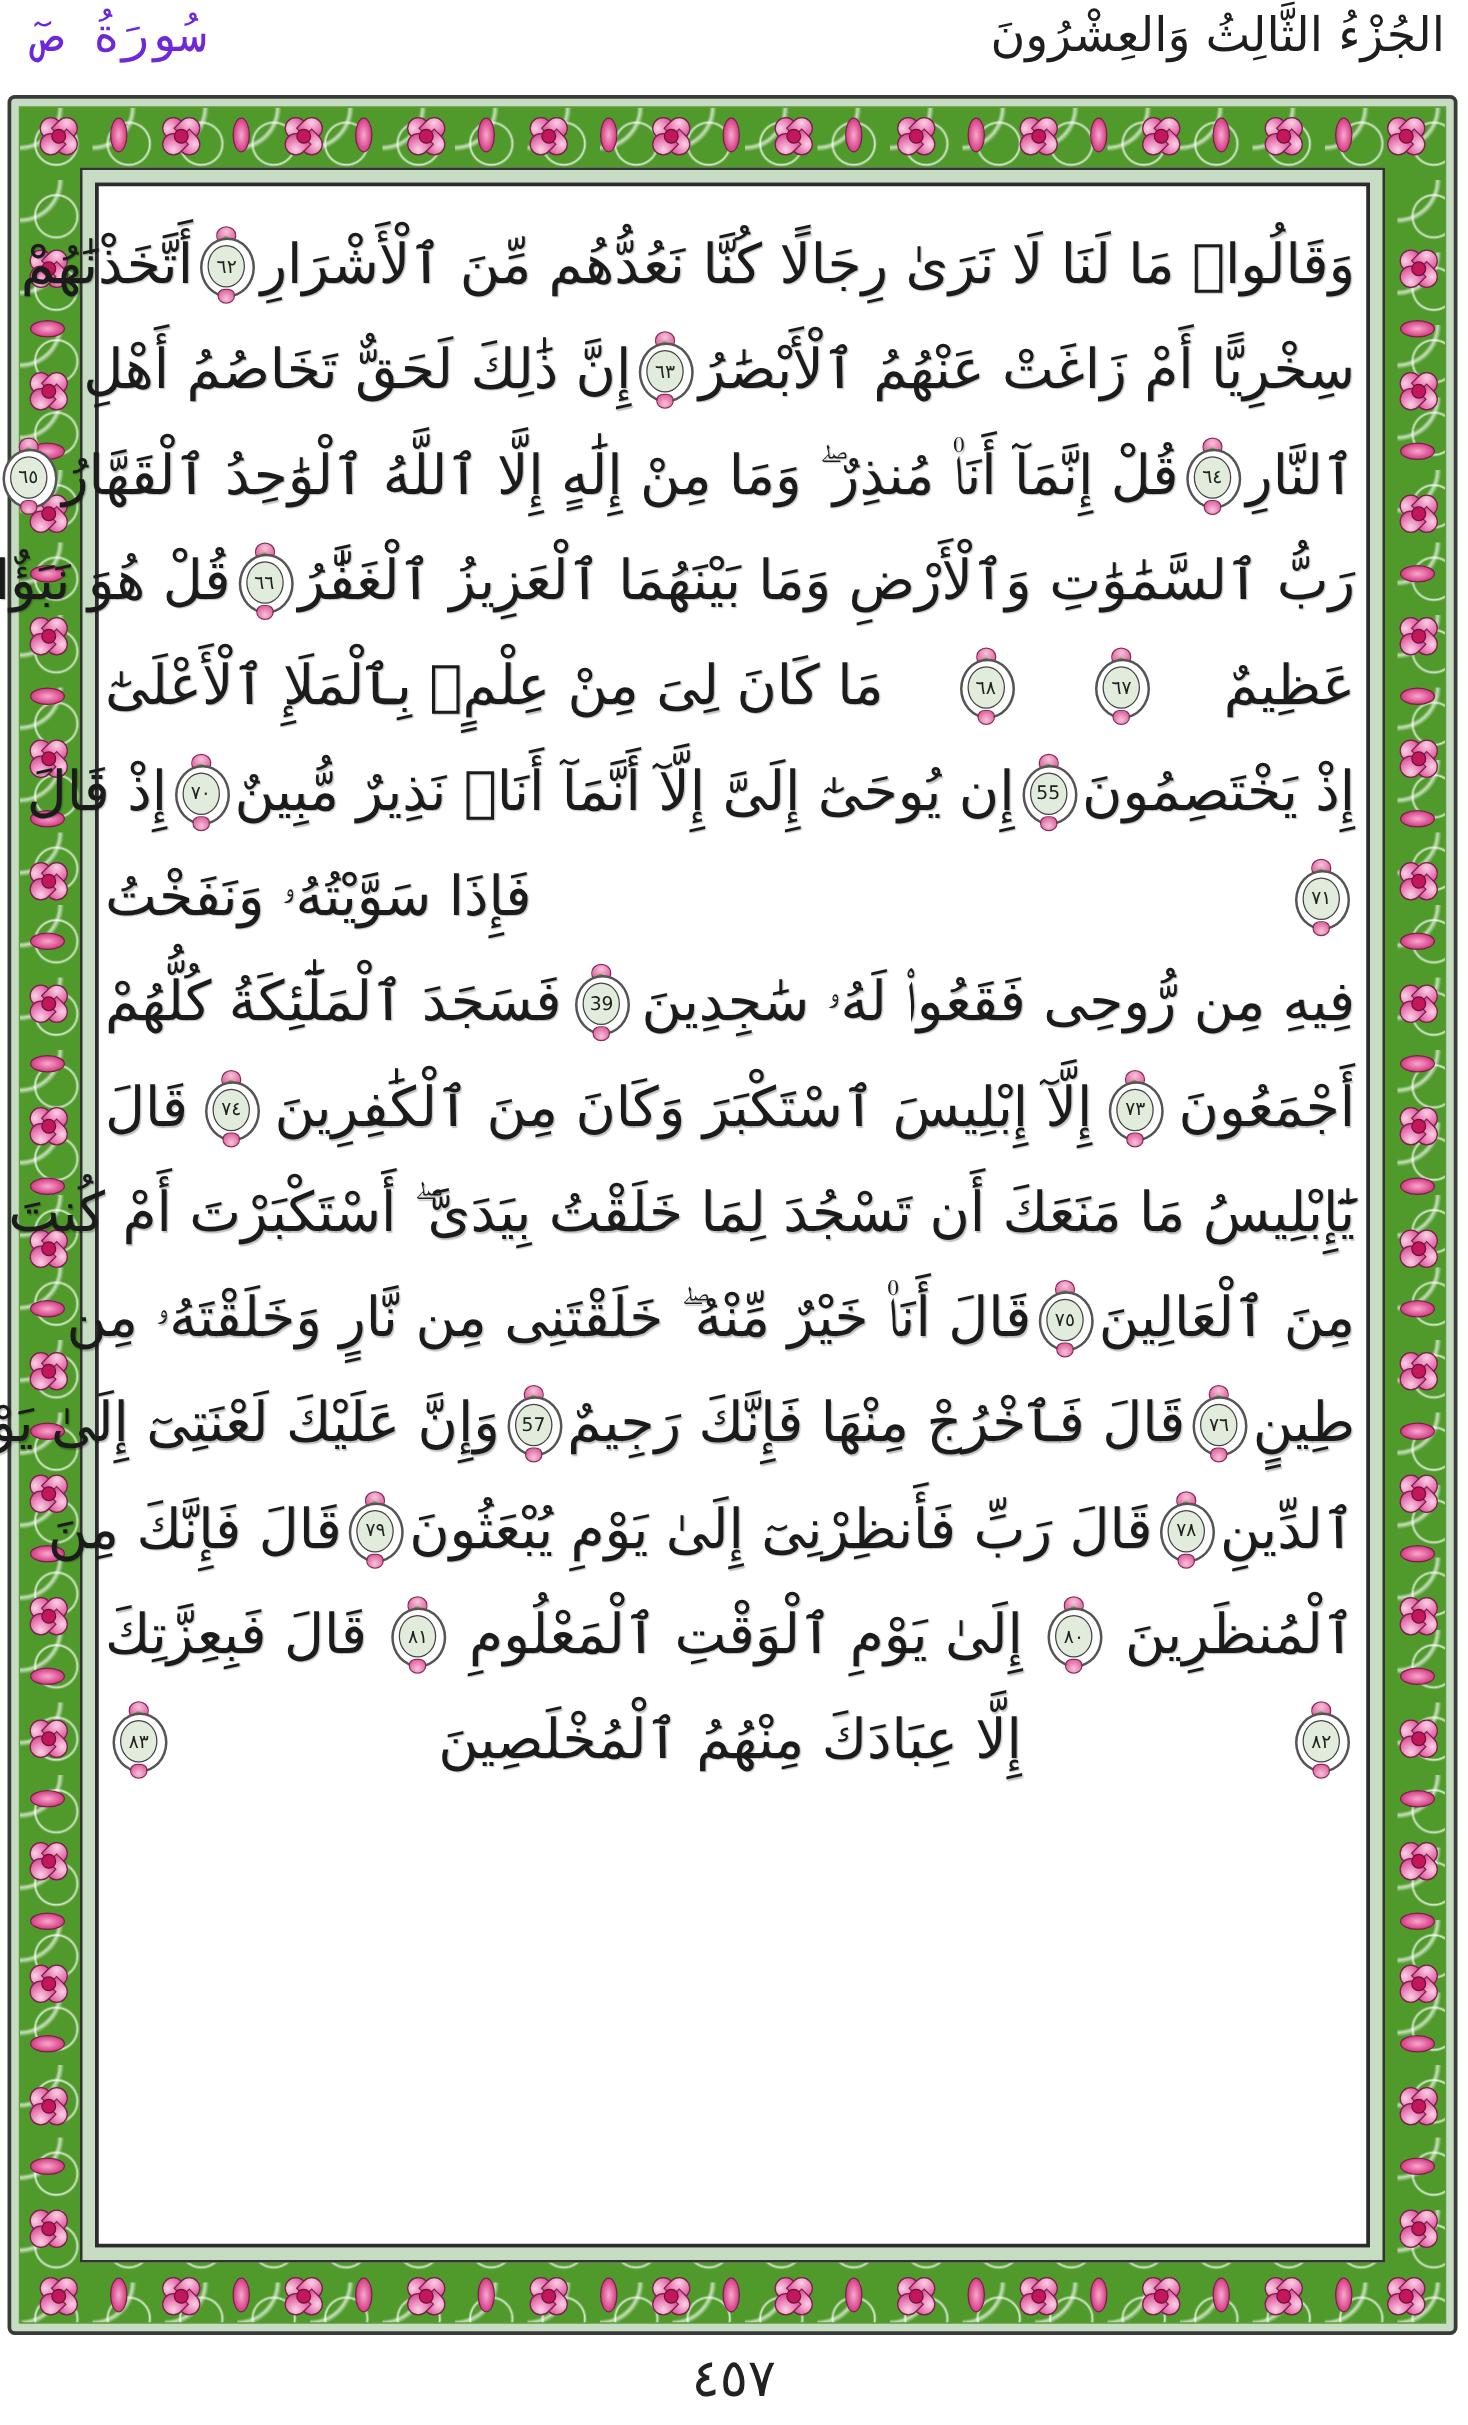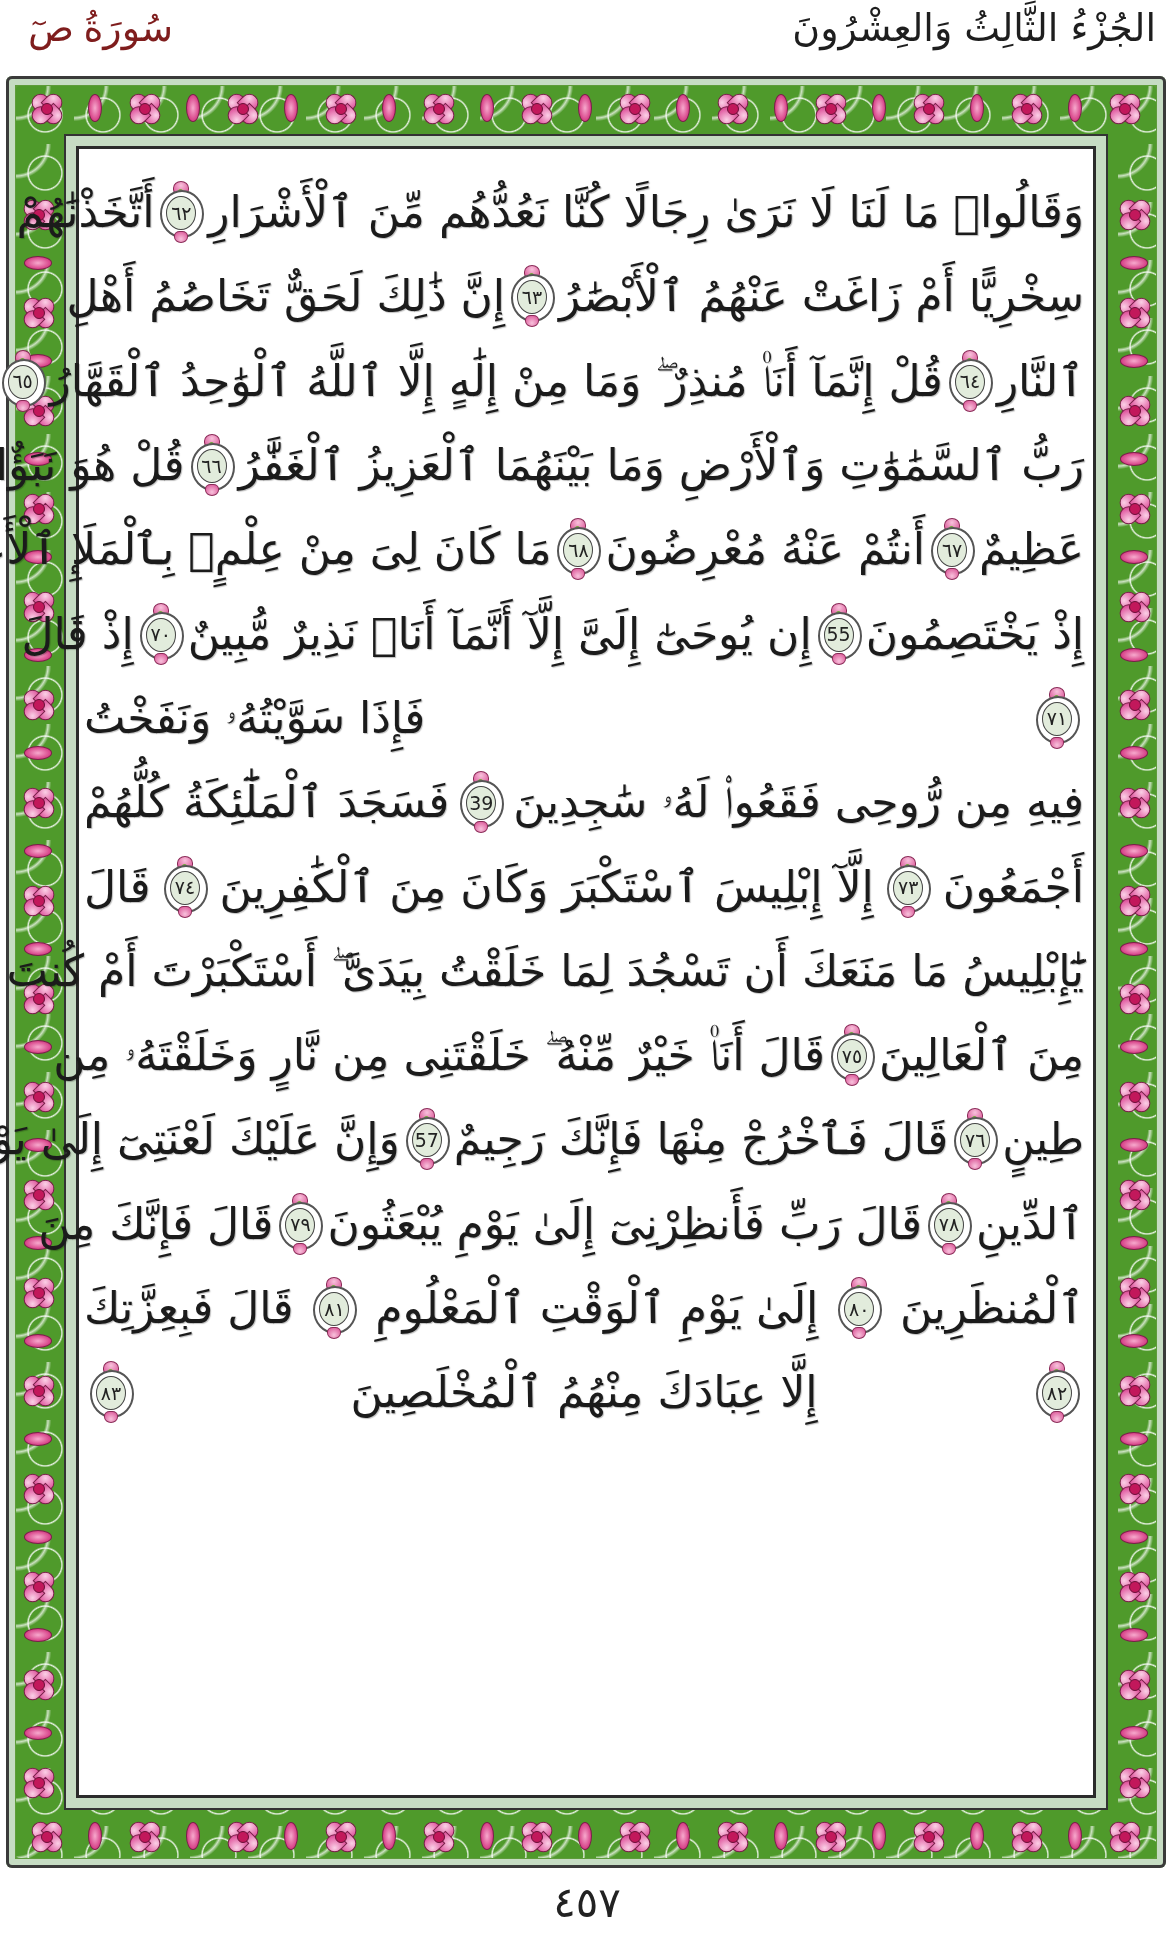--- a/index.html
+++ b/index.html
@@ -3,21 +3,21 @@
 <meta charset="utf-8">
 <style>
   html, body { margin: 0; padding: 0; background: #ffffff; }
   body { width: 1174px; height: 1940px; position: relative; overflow: hidden;
          font-family: "DejaVu Sans", sans-serif; color: #1c1c1c; }
 
   .header { position: absolute; top: 0; left: 0; width: 1174px; height: 70px; }
   .header .juz { position: absolute; right: 18px; top: 6px; font-size: 38px; direction: rtl;
                  font-family: "DejaVu Sans", sans-serif; color: #1e1e1e; }
   .header .surah { position: absolute; left: 28px; top: 6px; font-size: 38px; direction: rtl;
-                   font-family: Liberation Serif, serif; color: #7f1d1d; }
+                   font-family: Liberation Mono, monospace; color: #6d28d9; }
 
   
   .frame { position: absolute; left: 6px; top: 76px; width: 1160px; height: 1792px; }
   .frame-outer { position: absolute; inset: 0; border-radius: 6px;
                  background: #5e9c3a;
                  box-shadow: inset 0 0 0 3px #3a3a3a, inset 0 0 0 9px #c6dcc3; }
   .frame-pattern { position: absolute; inset: 10px; border-radius: 4px;
                    background:
                      radial-gradient(circle at 50% 50%, rgba(255,255,255,0.0) 38%, rgba(255,255,255,0.85) 41%, rgba(255,255,255,0.0) 45%) 0 0/ 58px 58px,
                      radial-gradient(circle at 0 0, rgba(255,255,255,0.0) 36%, rgba(255,255,255,0.7) 39%, rgba(255,255,255,0.0) 43%) 0 0/ 58px 58px,
@@ -42,21 +42,21 @@
   .line { height: 84.3px; display: flex; flex-direction: row; justify-content: space-between;
           align-items: center; direction: rtl; font-size: 44px; line-height: 1;
           font-family: "DejaVu Sans", sans-serif; white-space: nowrap; color: #1b1b1b;
           text-shadow: 1px 1px 1px rgba(0,0,0,0.25); }
   .seg { display: inline-block; }
   .marker { display: inline-block; position: relative; width: 46px; height: 62px; flex: 0 0 46px; margin: 0 4px; }
   .marker .ring { position: absolute; left: 2px; top: 9px; width: 40px; height: 44px; border-radius: 50%;
                   background: #ffffff; border: 2px solid #555; }
   .marker .oval { position: absolute; left: 8px; top: 15px; width: 28px; height: 32px; border-radius: 50%;
                   background: #e2ecdc; border: 1.5px solid #444; display: flex; align-items: center;
-                  justify-content: center; font-size: 19px; color: #222; text-shadow: none; direction: rtl;
+                  justify-content: center; font-size: 15px; color: #222; text-shadow: none; direction: rtl;
                   font-family: "DejaVu Sans", sans-serif; }
   .marker .tip-top { position: absolute; left: 15px; top: 0; width: 14px; height: 12px;
                      border-radius: 50% 50% 40% 40%; background: radial-gradient(circle at 50% 30%, #f8c2dc, #d84c91);
                      border: 1px solid #8a2a57; }
   .marker .tip-top::after { content: ""; position: absolute; left: 4px; top: 7px; width: 5px; height: 5px;
                             border-radius: 50%; background: #6fa83a; }
   .marker .tip-bot { position: absolute; left: 16px; bottom: 0; width: 12px; height: 10px;
                      border-radius: 40% 40% 50% 50%; background: radial-gradient(circle at 50% 70%, #f8c2dc, #d84c91);
                      border: 1px solid #8a2a57; }
 
@@ -588,21 +588,20 @@
       <span class="seg">قُلْ هُوَ نَبَؤٌا۟</span>
     </div>
     <div class="line">
       <span class="seg">عَظِيمٌ</span>
       <span class="marker">
         <span class="tip-top"></span>
         <span class="ring"></span>
         <span class="oval">٦٧</span>
         <span class="tip-bot"></span>
       </span>
-      <span class="seg">أَنتُمْ عَنْهُ مُعْرِضُونَ</span>
       <span class="marker">
         <span class="tip-top"></span>
         <span class="ring"></span>
         <span class="oval">٦٨</span>
         <span class="tip-bot"></span>
       </span>
       <span class="seg">مَا كَانَ لِىَ مِنْ عِلْمٍۭ بِٱلْمَلَإِ ٱلْأَعْلَىٰٓ</span>
     </div>
     <div class="line">
       <span class="seg">إِذْ يَخْتَصِمُونَ</span>

